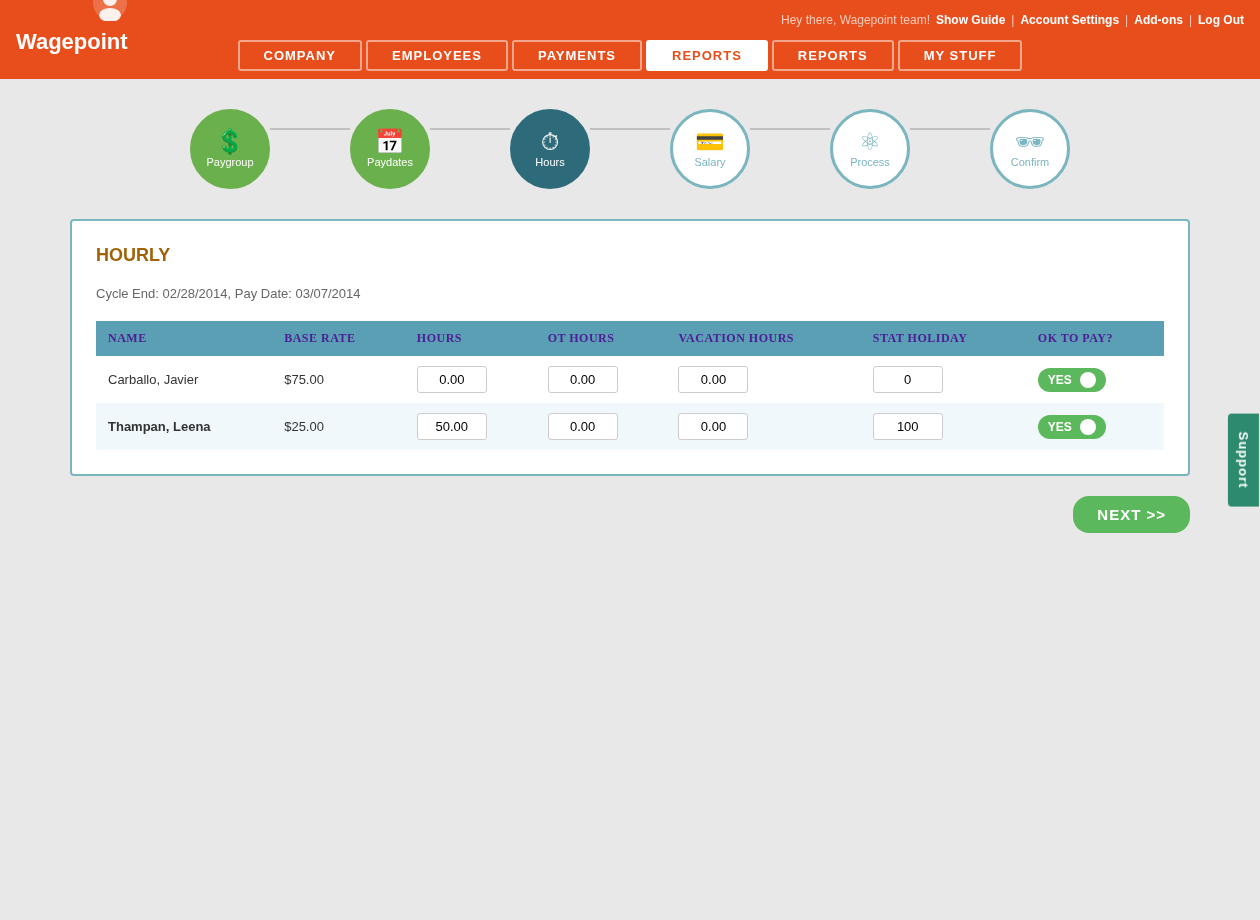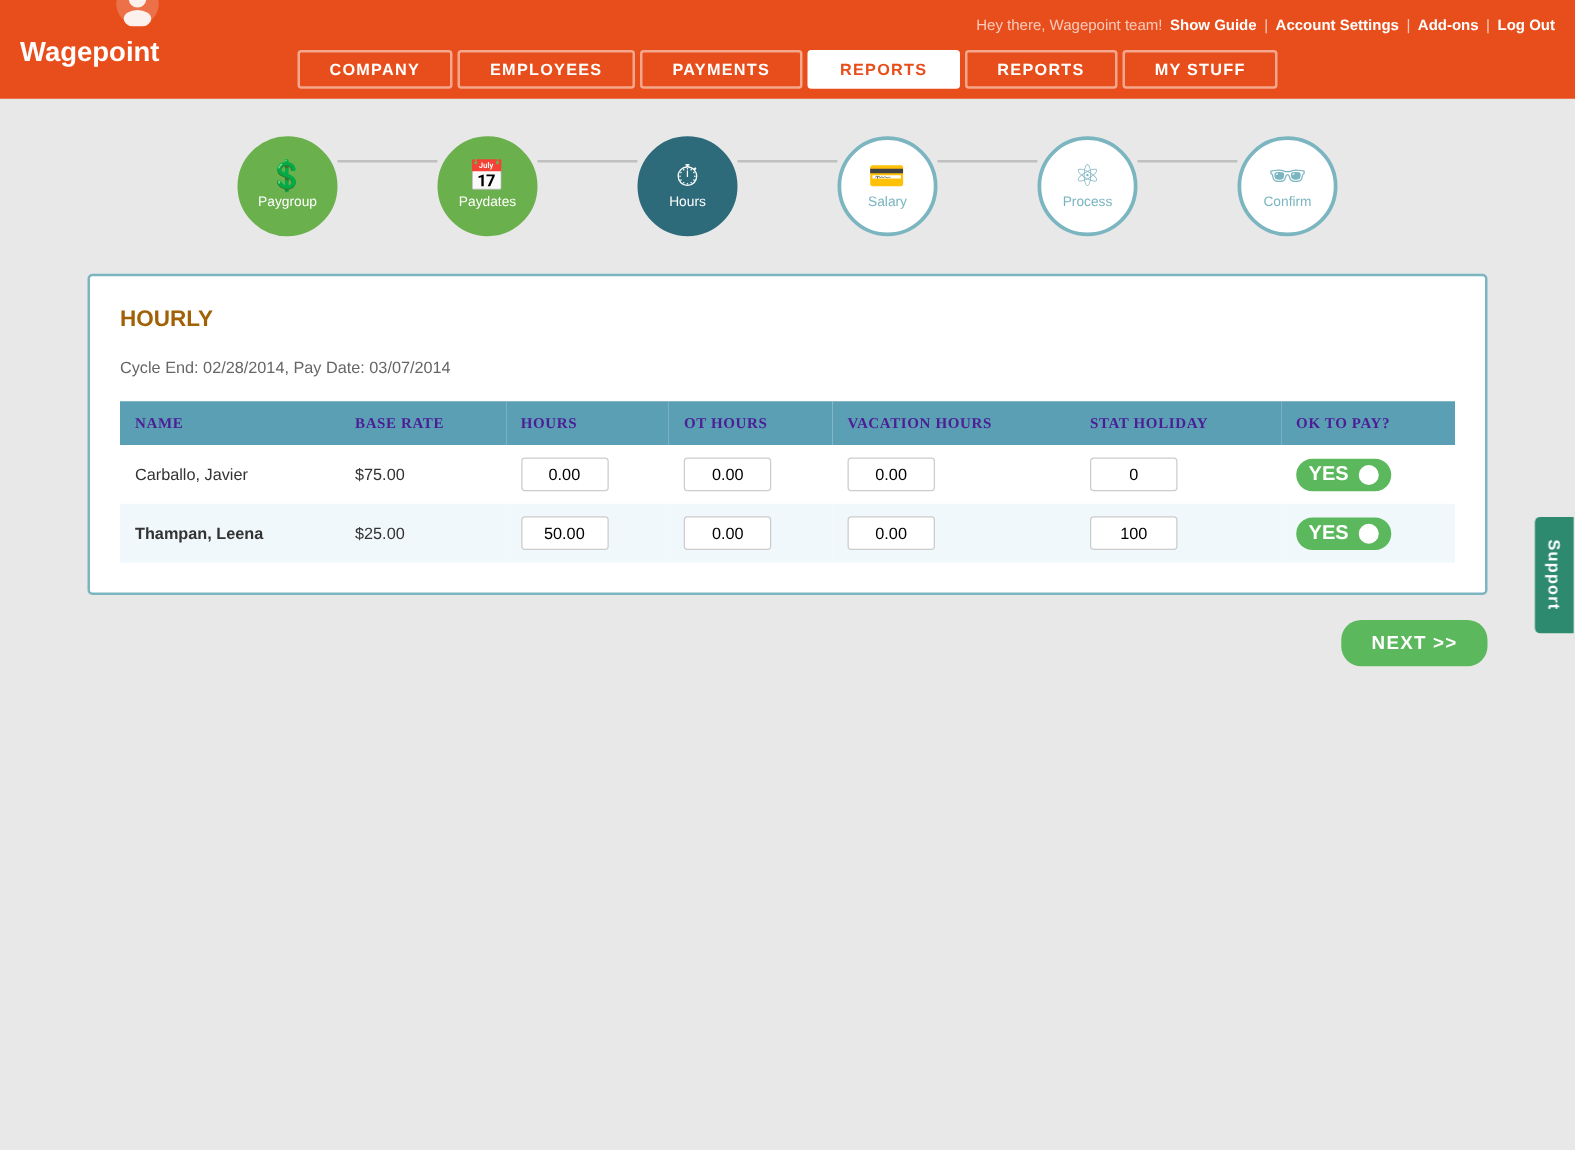--- a/index.html
+++ b/index.html
@@ -200,21 +200,21 @@
       font-size: 13px;
       text-align: center;
     }
 
     
     .toggle-yes {
       display: inline-flex;
       align-items: center;
       background-color: #5cb85c;
       color: white;
-      font-size: 16px;
+      font-size: 12px;
       font-weight: bold;
       padding: 4px 10px;
       border-radius: 20px;
       gap: 8px;
       cursor: pointer;
     }
     .toggle-dot {
       width: 16px;
       height: 16px;
       background-color: white;

